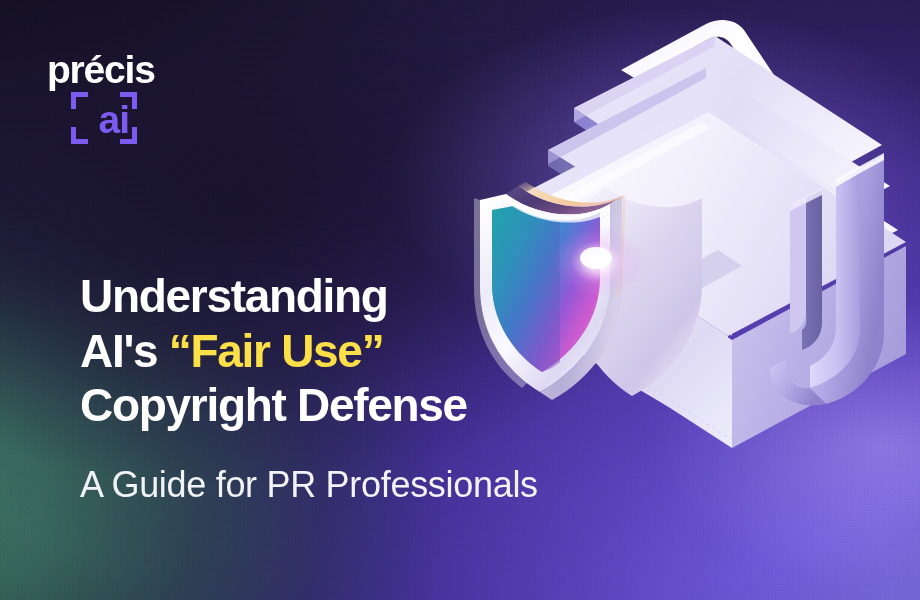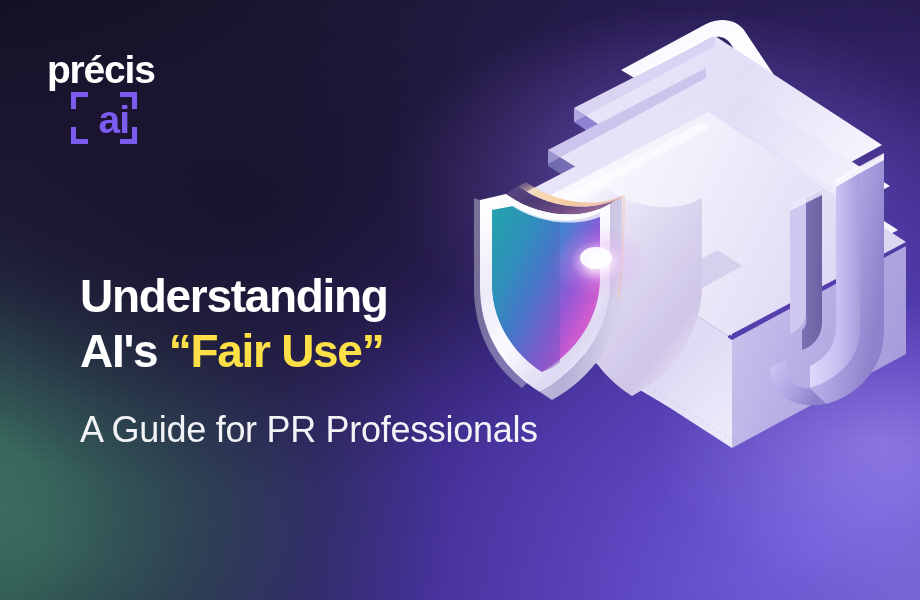--- a/index.html
+++ b/index.html
@@ -355,17 +355,18 @@
       <i class="brk bl"></i>
       <i class="brk br"></i>
       <span class="logo-ai">ai</span>
     </span>
   </div>
 
   <div class="copy">
     <h1 class="headline">
       <span>Understanding</span><br>
       <span>AI's </span><span class="hl-accent">“Fair Use”</span><br>
+      <span>Copyright Defense</span>
     </h1>
     <div class="subtitle">A Guide for PR Professionals</div>
   </div>
 
 </div>
 
 </body></html>

